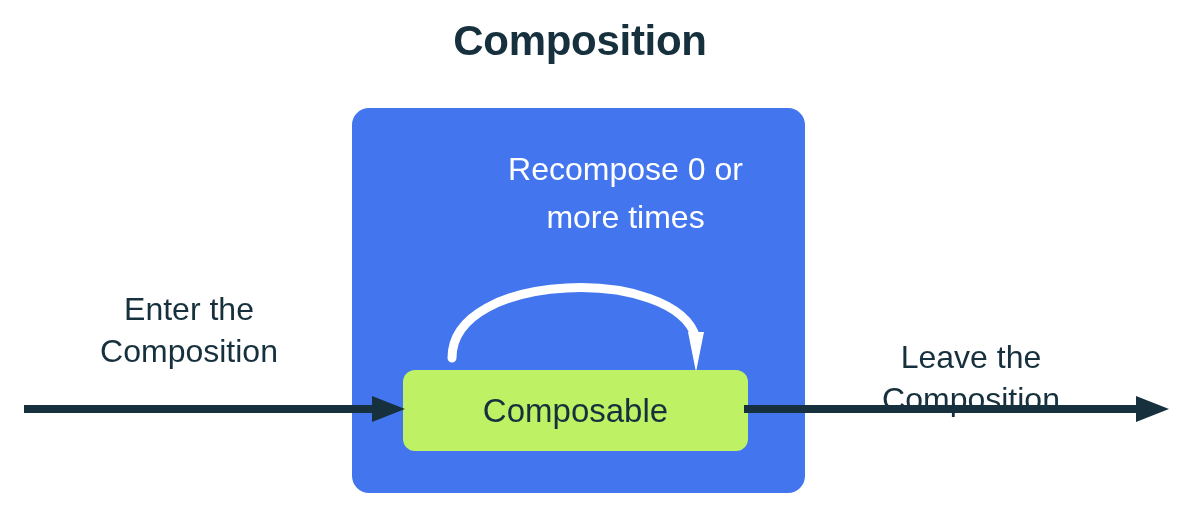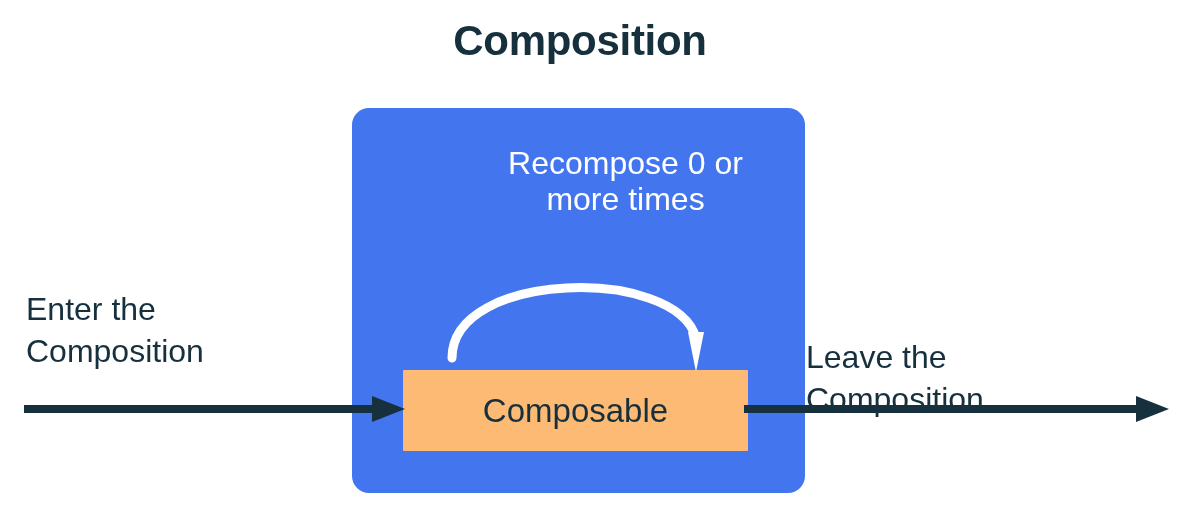--- a/index.html
+++ b/index.html
@@ -45,42 +45,42 @@
   }
 
   #recompose-label {
     position: absolute;
     left: 352px;
     top: 145px;
     width: 547px;
     text-align: center;
     font-size: 32px;
     color: #ffffff;
-    line-height: 36px;
+    line-height: 48px;
     white-space: pre-line;
   }
 
   
   #recompose-arrow {
     position: absolute;
     left: 430px;
     top: 240px;
     width: 300px;
     height: 140px;
   }
 
   
   #composable-box {
     position: absolute;
     left: 403px;
     top: 370px;
     width: 345px;
     height: 81px;
-    background: #fdba74;
-    border-radius: 1px;
+    background: #bef264;
+    border-radius: 12px;
   }
   #composable-label {
     position: absolute;
     left: 0;
     top: 0;
     width: 345px;
     height: 81px;
     display: flex;
     align-items: center;
     justify-content: center;
@@ -88,21 +88,21 @@
     color: #16303d;
     white-space: nowrap;
   }
 
   
   .side-label {
     position: absolute;
     font-size: 32px;
     color: #16303d;
     line-height: 42px;
-    text-align: left;
+    text-align: center;
     white-space: pre-line;
   }
   #enter-label {
     left: 26px;
     top: 288px;
     width: 326px;
   }
   #leave-label {
     left: 806px;
     top: 288px;

